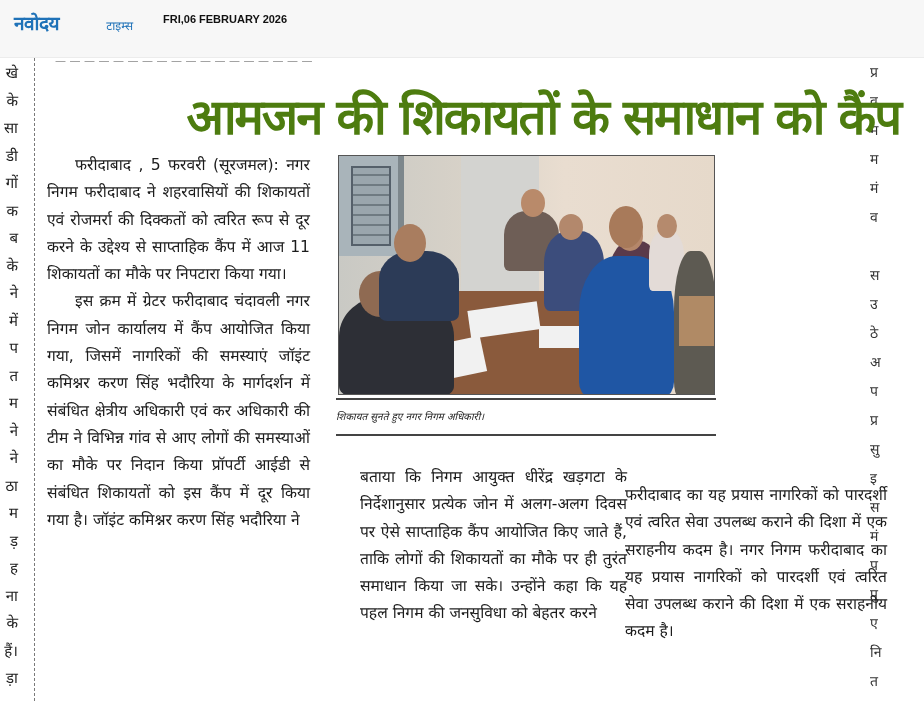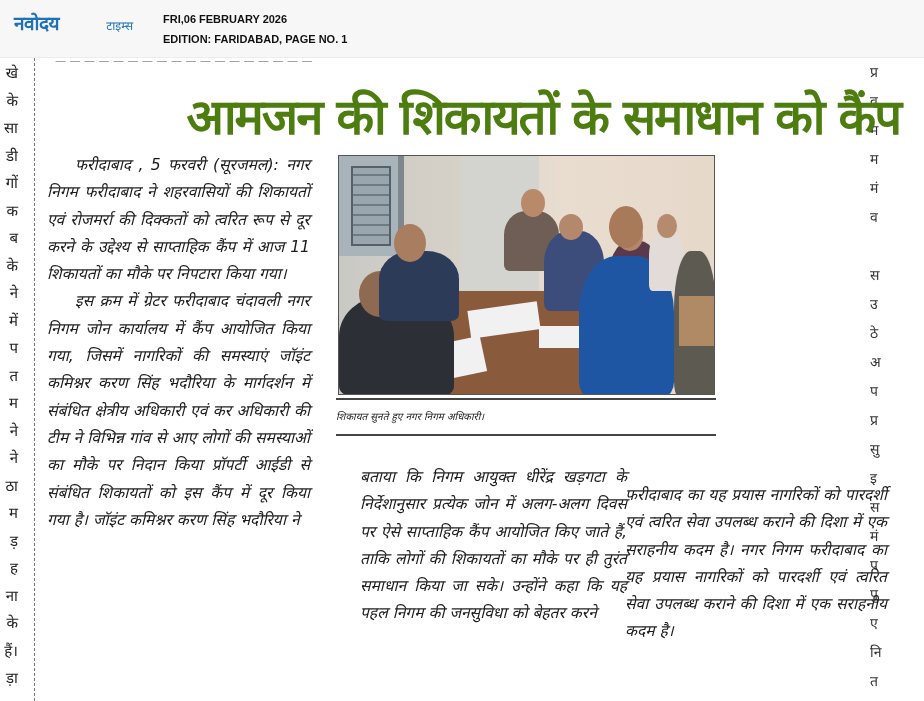--- a/index.html
+++ b/index.html
@@ -42,21 +42,21 @@
       font-size: 11px; line-height: 6px; color: #888;
     }
 
     .headline {
       position: absolute; left: 60px; top: 28px; width: 840px;
       font-family: "DejaVu Sans", sans-serif; font-weight: bold; font-size: 49px;
       letter-spacing: -2px; color: #4d7c0f; line-height: 64px; white-space: nowrap; text-align: right;
     }
 
     .col { position: absolute; font-size: 15.6px; line-height: 27.3px; color: #1c1c1c; text-align: justify; }
-    .col p { text-indent: 0; font-style: italic; }
+    .col p { text-indent: 0; }
     .col .indent { text-indent: 28px; }
     .col1 { left: 47px; top: 94px; width: 263px; }
     .col2 { left: 336px; top: 406px; width: 267px; margin-left: 24px; }
     .col3 { left: 625px; top: 94px; width: 262px; }
     .col3a { left: 728px; top: 94px; width: 162px; }
 
     .photo {
       position: absolute; left: 338px; top: 97px; width: 377px; height: 240px;
       border: 1px solid #555; overflow: hidden;
       background: linear-gradient(90deg, #c9c9c4 0%, #d8d2c8 35%, #e9ddd0 60%, #e6d9ca 100%);
@@ -78,21 +78,20 @@
 </head>
 <body>
 
 <div class="topbar">
   <div class="logo">
     <span class="logo-main">नवोदय</span>
     <span class="logo-sub">टाइम्स</span>
   </div>
   <div class="edition">
     <div>FRI,06 FEBRUARY 2026</div>
-    <div>EDITION: FARIDABAD, PAGE NO. 1</div>
   </div>
 </div>
 
 <div class="page">
 
   <div class="top-faint">— — — — — — — — — — — — — — — — — —</div>
 
   <div class="left-strip" id="left-strip">
       <div>खे</div>
       <div>के</div>

